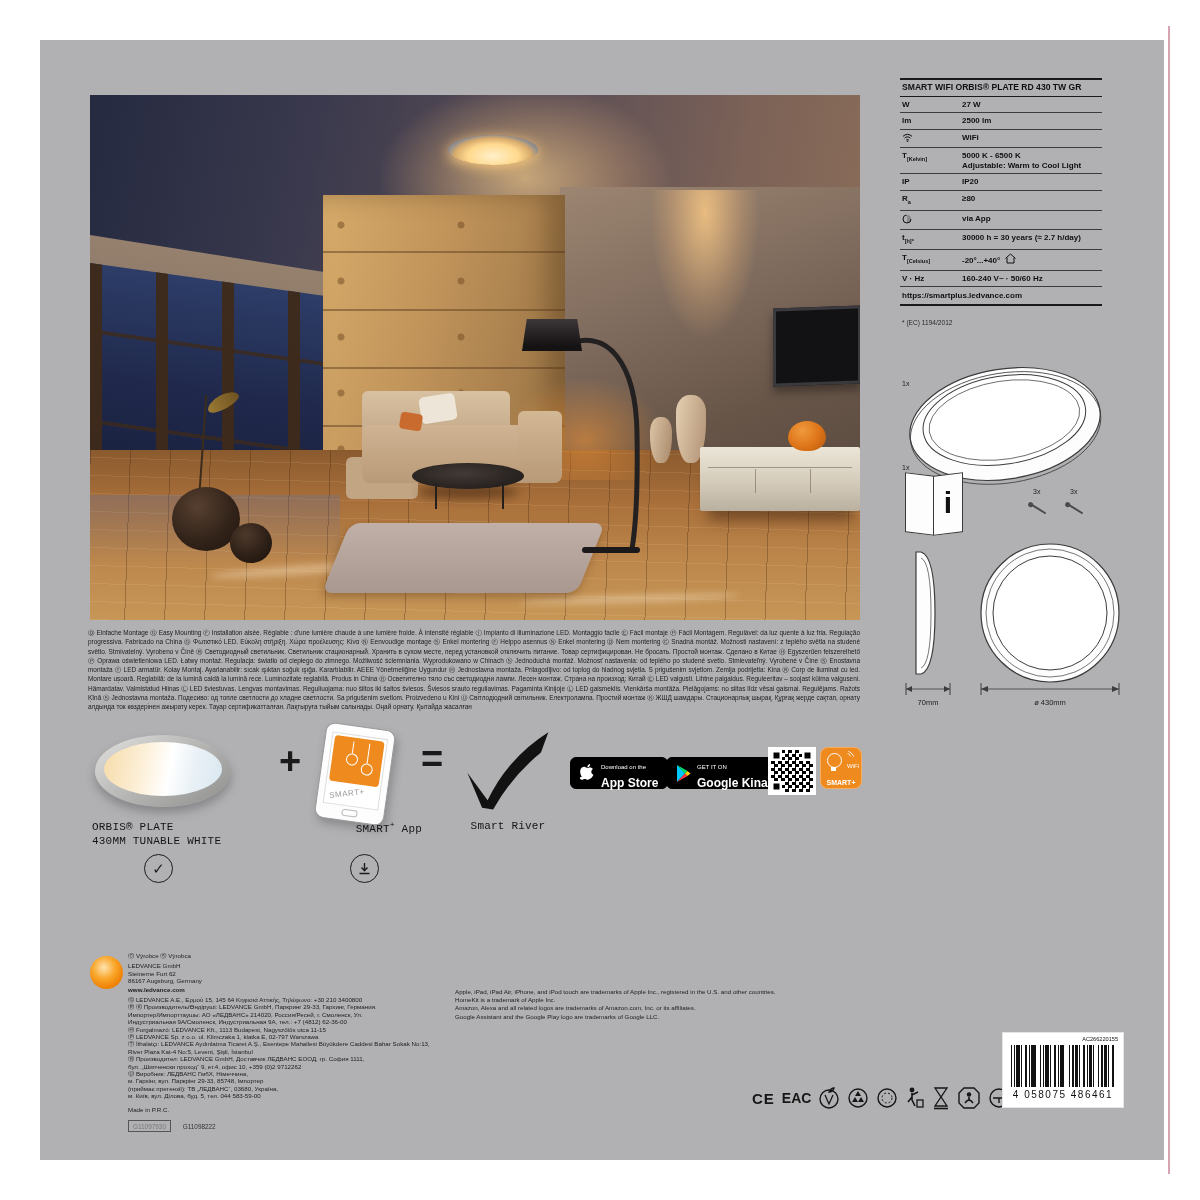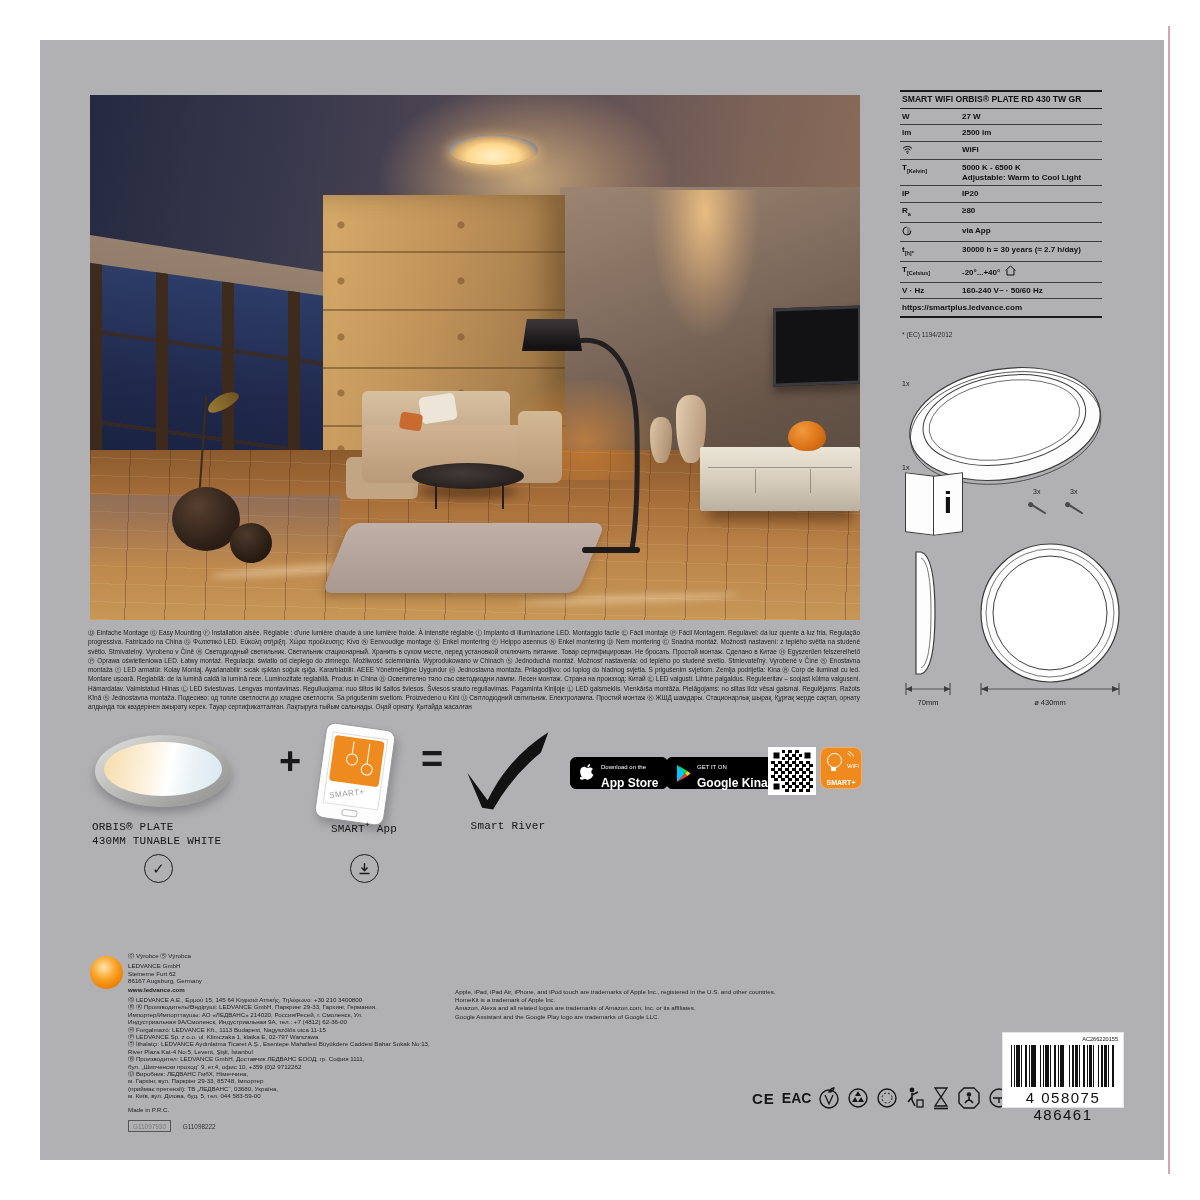--- a/index.html
+++ b/index.html
@@ -78,21 +78,21 @@
   .stem{position:absolute;left:112px;top:300px;width:2px;height:95px;background:#3c2c1c;transform:rotate(4deg);}
   .leaf{position:absolute;left:116px;top:300px;width:34px;height:14px;border-radius:50% 50% 50% 50%/60% 60% 40% 40%;
         background:linear-gradient(90deg,#9a7a34,#6f5220);transform:rotate(-28deg);}
   .arcsvg{position:absolute;left:0;top:0;}
   .shade{position:absolute;left:432px;top:224px;width:60px;height:32px;
          background:linear-gradient(180deg,#3c3738 0%,#151213 85%);
          clip-path:polygon(8% 0,92% 0,100% 100%,0 100%);}
   .lampbase{position:absolute;left:492px;top:452px;width:58px;height:6px;border-radius:3px;background:#1b191a;}
 
   
-  .spec{position:absolute;left:860px;top:50px;width:202px;font-size:8px;line-height:9.5px;color:#101010;}
+  .spec{position:absolute;left:860px;top:38px;width:202px;font-size:8px;line-height:9.5px;color:#101010;}
   .spec-title{font-weight:bold;font-size:8.6px;padding:3px 0 3px 2px;border-top:2px solid #1a1a1a;border-bottom:1.5px solid #1a1a1a;}
   .srow{display:flex;border-bottom:1px solid #3c3c3e;padding:3px 0 3px 2px;font-weight:bold;align-items:flex-start;}
   .sl{width:60px;flex:none;}
   .sv{flex:1;}
   .sl sub{font-size:5.5px;}
   .spec-link{font-weight:bold;padding:3.5px 0 3.5px 2px;border-bottom:2px solid #1a1a1a;}
   .spec-note{margin-top:12px;font-size:6.6px;font-weight:normal;color:#2a2a2a;padding-left:2px;}
   .houseicon{display:inline-block;vertical-align:-1px;margin-left:4px;}
 
   
@@ -165,21 +165,21 @@
   .certs{position:absolute;left:712px;top:1046px;display:flex;align-items:center;gap:7px;color:#161616;}
   .certs .txt{font-weight:bold;font-size:15px;letter-spacing:1px;}
   .certs .txt2{font-weight:bold;font-size:13px;}
   .certs svg{display:block;}
 
   
   .bclabel{position:absolute;left:963px;top:993px;width:120px;height:74px;background:#fff;box-shadow:0 0 0 1px #e4e4e4;}
   .bctop{position:absolute;right:5px;top:3px;font-size:5.6px;color:#111;}
   .bars{position:absolute;left:8px;right:8px;top:12px;height:42px;
         background:repeating-linear-gradient(90deg,#111 0 1.5px,#fff 1.5px 3px,#111 3px 4.5px,#fff 4.5px 5.5px,#111 5.5px 9px,#fff 9px 10px,#111 10px 11px,#fff 11px 14.5px);}
-  .bcnum{position:absolute;left:0;right:0;top:56px;text-align:center;font-size:15px;letter-spacing:1.5px;color:#111;}
+  .bcnum{position:absolute;left:0;right:0;top:56px;text-align:center;font-size:10px;letter-spacing:1.5px;color:#111;}
 
   .pinkline{position:absolute;left:1168px;top:26px;width:2px;height:1148px;background:#cf93a2;opacity:.85;}
 </style>
 </head>
 <body>
 
 <div class="panel">
 
   <div class="photo">
     <div class="ceiling"></div>
@@ -380,21 +380,21 @@
     <div class="sb-arc" style="left:22px;top:6px;width:7px;height:7px;"></div>
     <div class="sb-wifi">WiFi</div>
     <div class="sb-name">SMART+</div>
   </div>
 
   <div class="fl-label" style="left:52px;top:780px;line-height:14px;">
     <span>ORBIS® PLATE</span><br><span>430MM TUNABLE WHITE</span>
   </div>
   <div class="circ" style="left:104px;top:814px;">✓</div>
 
-  <div class="fl-label" style="left:266px;top:780px;width:116px;text-align:center;">
+  <div class="fl-label" style="left:266px;top:780px;width:116px;text-align:right;">
     <span>SMART</span><sup style="font-size:8px;">+</sup><span> App</span>
   </div>
   <div class="circ" style="left:310px;top:814px;">
     <svg width="13" height="13" viewBox="0 0 13 13">
         <path d="M6.5,1 V8 M3.5,5.5 L6.5,8.8 L9.5,5.5 M1.5,11.5 H11.5" stroke="#1c1c1c" stroke-width="1.4" fill="none"></path>
       </svg>
   </div>
 
   <div class="fl-label" style="left:418px;top:780px;width:100px;text-align:center;">Smart River</div>
 

